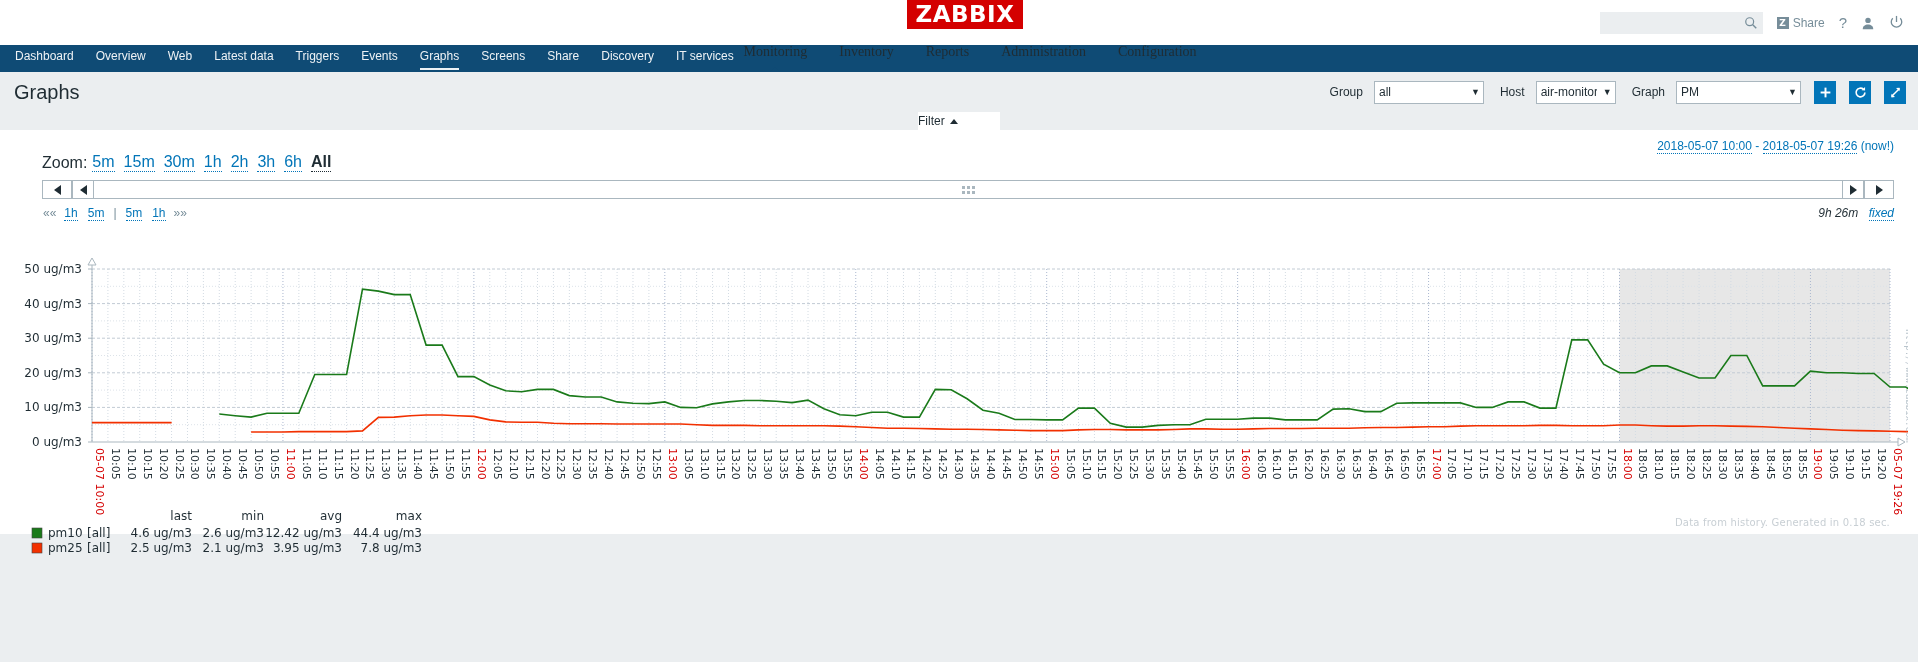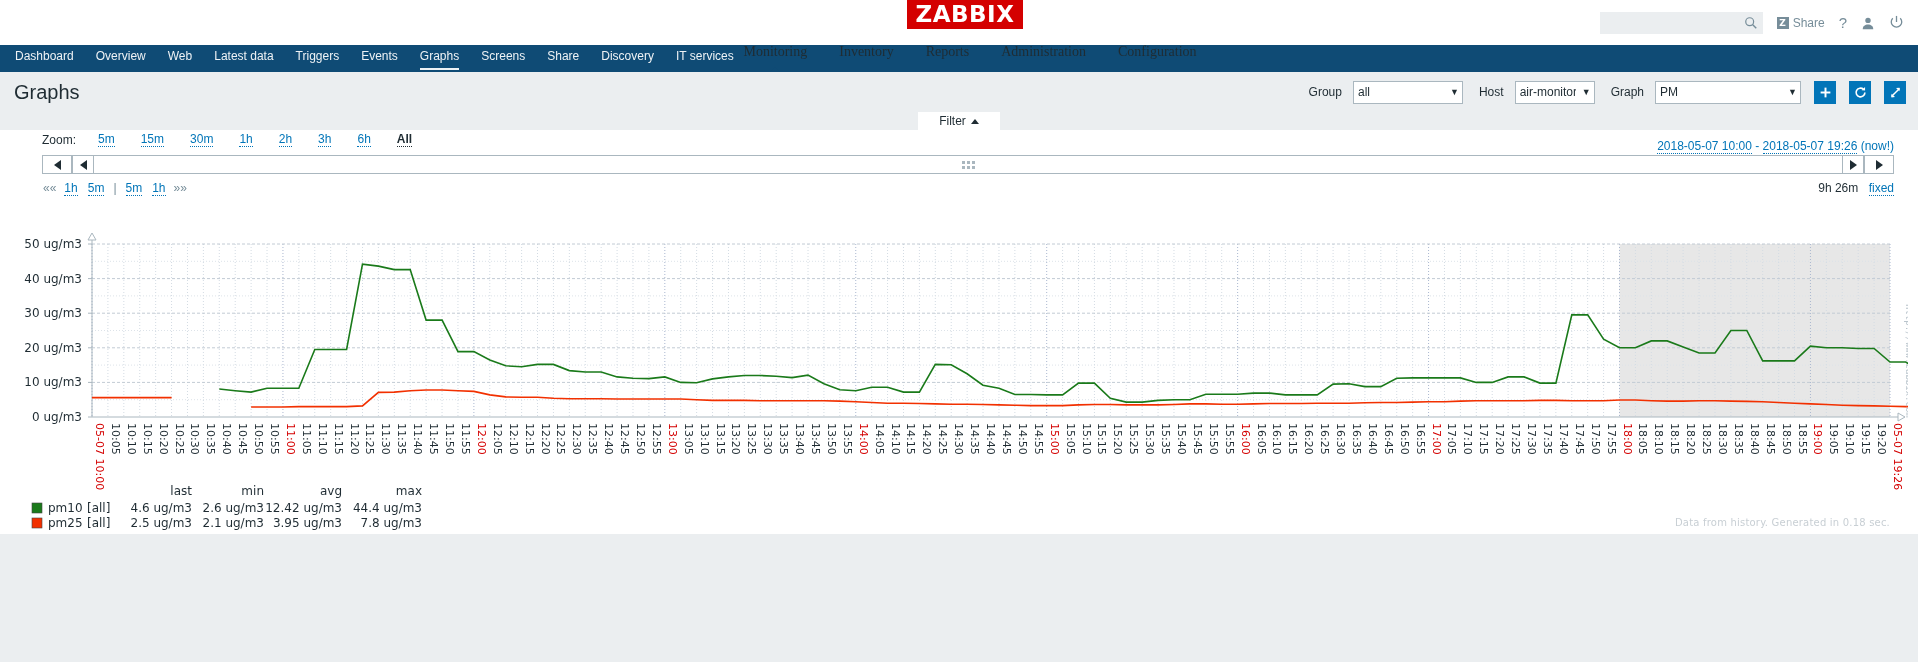--- a/index.html
+++ b/index.html
@@ -106,33 +106,33 @@
     width:22px; height:23px; background:#0275b8; color:#fff;
     display:flex; align-items:center; justify-content:center;
     margin-left:7px; cursor:pointer; font-size:14px;
   }
 
   
   #filterzone { background:#ebeef0; height:18px; position:relative; }
   #filtertab {
     position:absolute; left:50%; transform:translateX(-50%);
     top:0; width:82px; height:18px; background:#fff;
-    display:flex; align-items:center; justify-content:center;
+    display:flex; align-items:center; justify-content:flex-start;
     font-size:12px; color:#1f2c33; cursor:pointer; gap:5px;
   }
   .uptri { width:0;height:0;border-left:4px solid transparent;border-right:4px solid transparent;border-bottom:5px solid #1f2c33; }
 
   
   #panel {
     background:#ffffff;
     margin:0 10px 0 10px;
     position:relative;
     height:404px;
   }
-  #zoomrow { padding:2px 0 0 32px; font-size:12px; color:#1f2c33; display:flex; align-items:center; gap:17px; }
+  #zoomrow { padding:23px 0 0 32px; font-size:16px; color:#1f2c33; display:flex; align-items:center; gap:0; }
   #zoomrow .lbl { margin-right:5px; }
   .zlink { color:#0275b8; margin-right:9px; cursor:pointer; border-bottom:1px dotted #0275b8; text-decoration:none; }
   .zlink.active { color:#1f2c33; font-weight:bold; border-bottom:1px dotted #1f2c33; }
   #daterange {
     position:absolute; right:14px; top:9px; font-size:12px; color:#0275b8;
   }
   #daterange .dl { border-bottom:1px dotted #0275b8; cursor:pointer; }
   #daterange .nowtxt { color:#0275b8; }
 
   
@@ -151,21 +151,21 @@
     background:#fff; display:flex; align-items:center; justify-content:center;
     cursor:move;
   }
   .griphandle { display:grid; grid-template-columns:repeat(3,3px); gap:2px; }
   .griphandle i { width:3px; height:3px; background:#aab7bf; display:block; }
 
   #quickrow { display:flex; align-items:center; margin:6px 14px 0 30px; font-size:12px; position:relative; height:16px; }
   .qlink { color:#0275b8; margin:0 5px; cursor:pointer; border-bottom:1px dotted #0275b8; }
   .qplain { color:#768d99; margin:0 3px; }
   .qsep { color:#768d99; margin:0 4px; }
-  #durinfo { position:absolute; right:0; font-size:12px; color:#1f2c33; }
+  #durinfo { position:absolute; right:0; font-size:12px; color:#1f2c33;font-style:italic; }
   #durinfo .fixedlink { color:#0275b8; border-bottom:1px dotted #0275b8; cursor:pointer; margin-left:7px; }
 
   
   #graphwrap { position:relative; margin-top:14px; height:300px; }
   #graphtitle {
     text-align:center; font-size:14px; color:#1f2c33;
     position:absolute; left:0; right:0; top:0;
     font-family:"DejaVu Sans", sans-serif;
   }
   #svgholder { position:absolute; left:0; top:22px; }
@@ -241,21 +241,21 @@
     <div class="sel-box" style="width:110px">
       <span class="val">all</span>
       <span class="caret">▼</span>
     </div>
     <span class="ctrl-label">Host</span>
     <div class="sel-box" style="width:80px">
       <span class="val">air-monitor-1</span>
       <span class="caret">▼</span>
     </div>
     <span class="ctrl-label">Graph</span>
-    <div class="sel-box" style="width:146px">
+    <div class="sel-box" style="width:125px">
       <span class="val">PM</span>
       <span class="caret">▼</span>
     </div>
     <div class="iconbtn">
       <svg width="13" height="13" viewBox="0 0 16 16">
           <line x1="8" y1="2" x2="8" y2="14" stroke="#fff" stroke-width="2.4"></line>
           <line x1="2" y1="8" x2="14" y2="8" stroke="#fff" stroke-width="2.4"></line>
         </svg>
     </div>
     <div class="iconbtn">

